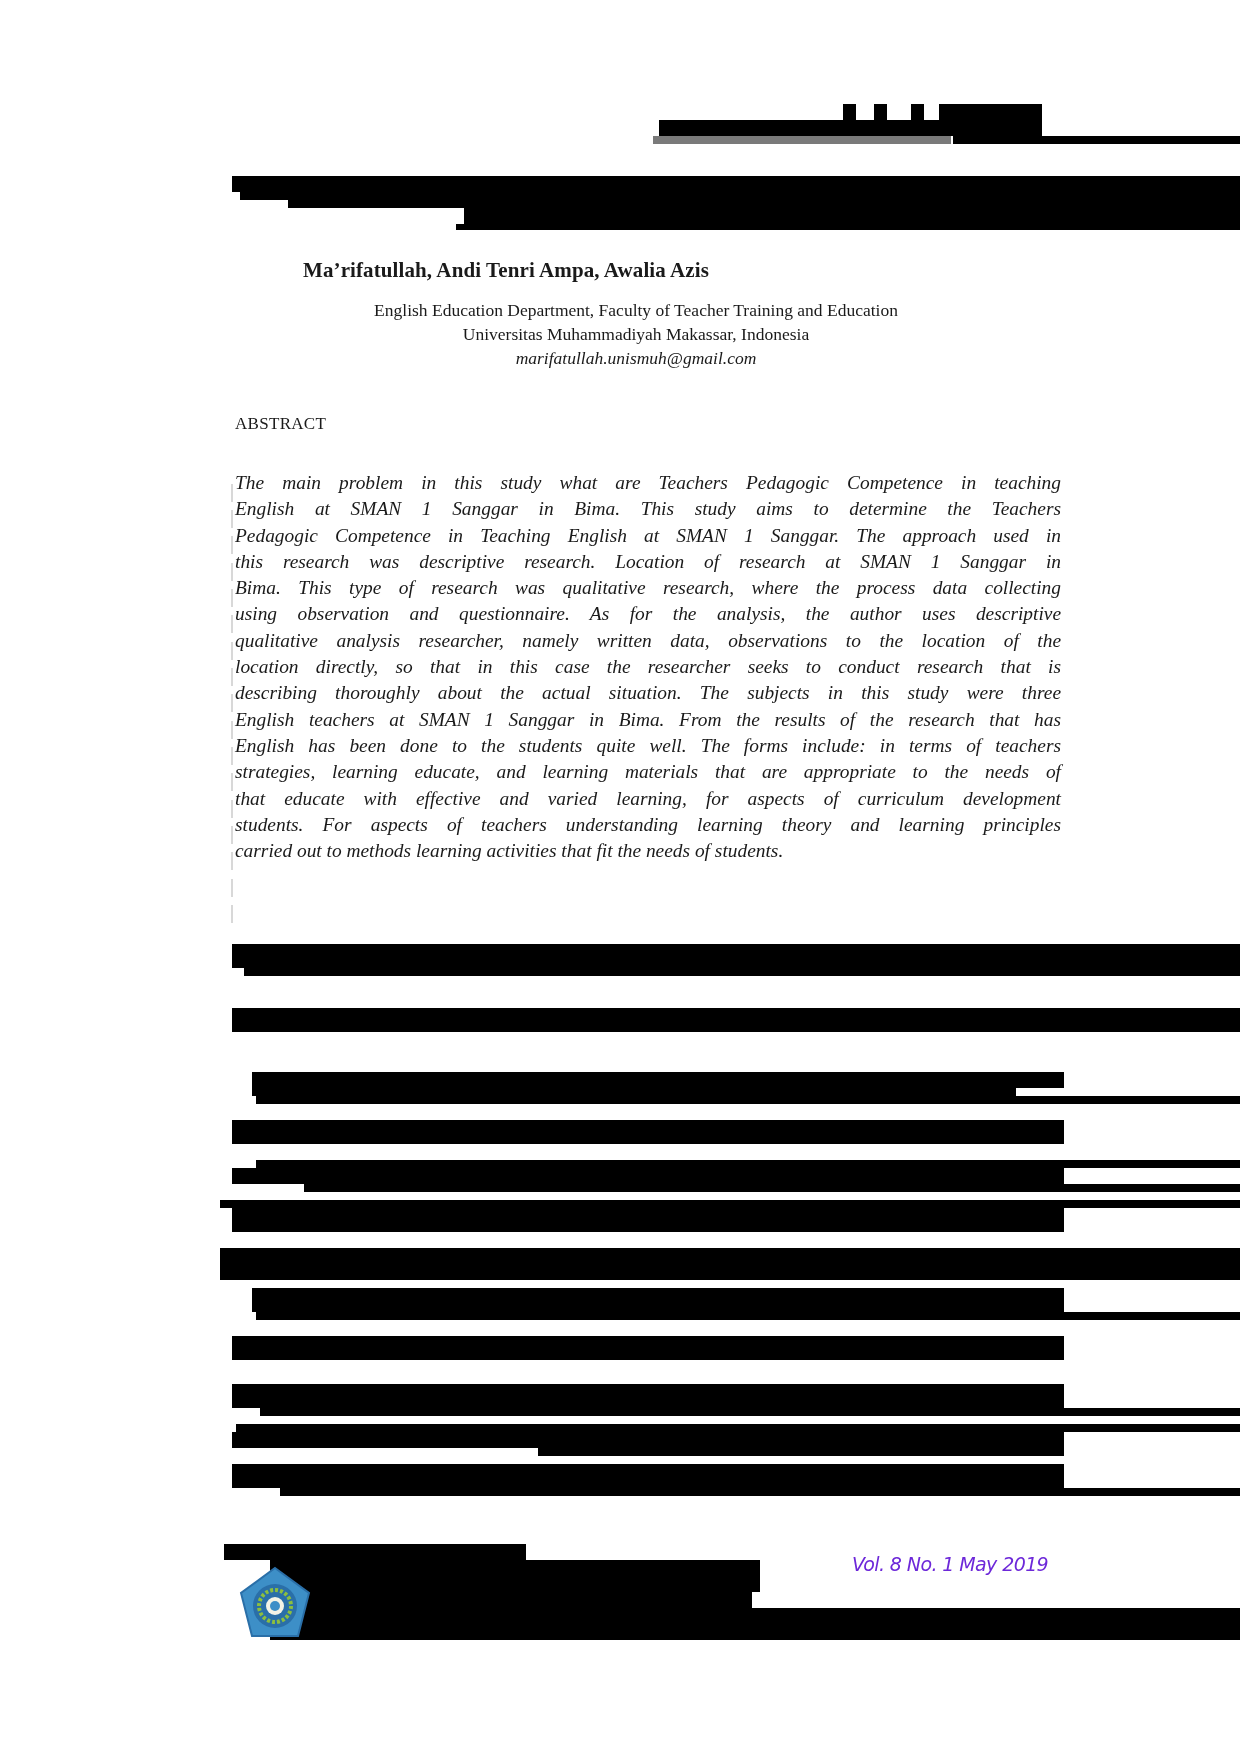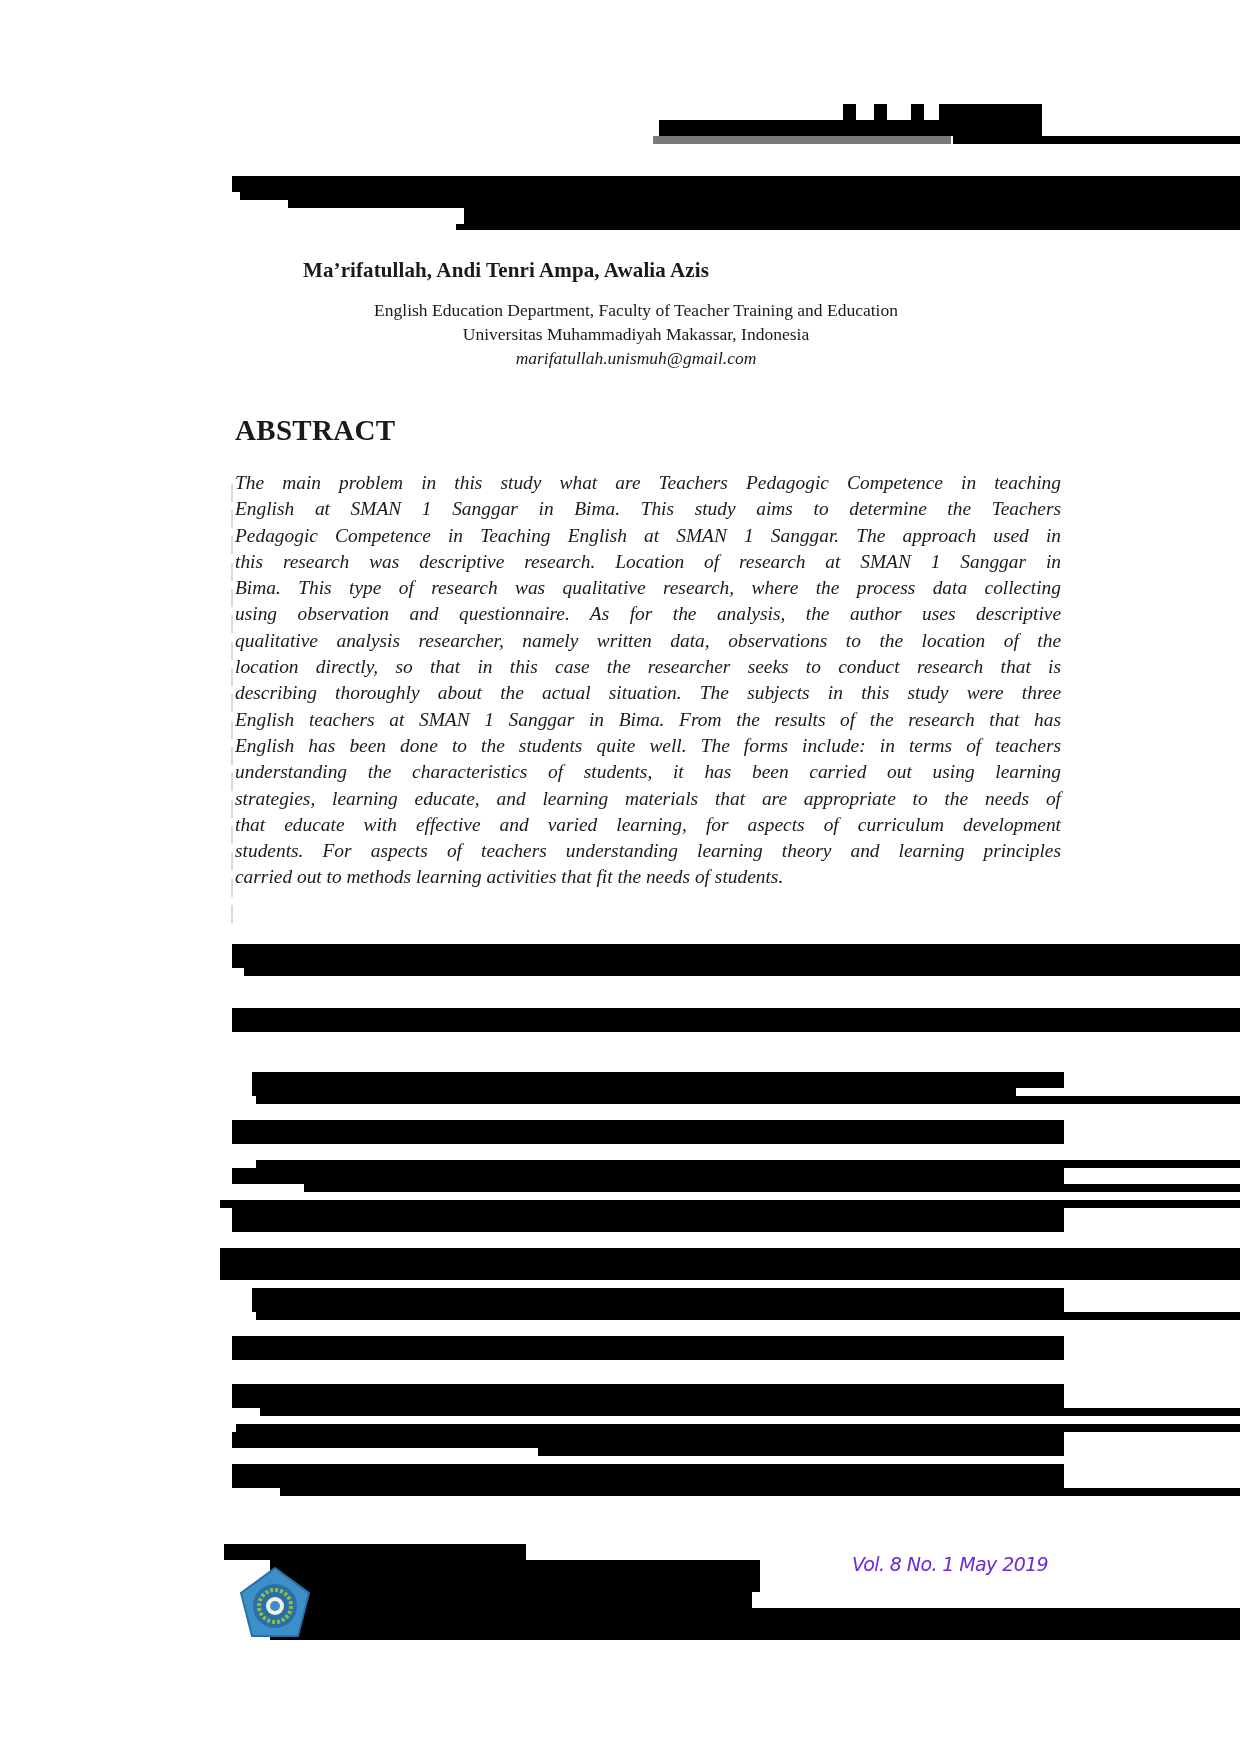--- a/index.html
+++ b/index.html
@@ -6,21 +6,21 @@
   body { width: 1240px; height: 1754px; position: relative; overflow: hidden;
          font-family: "Liberation Serif", "DejaVu Serif", serif; color: #1a1a1a; }
   #redactions .bar { position: absolute; background: #000; }
   #redactions .bar.gray { background: #7a7a7a; }
   .authors { position: absolute; left: 0; width: 1012px; top: 258px; text-align: center;
              font-weight: bold; font-size: 21px; letter-spacing: 0.1px; }
   .affil { position: absolute; left: 16px; width: 1240px; text-align: center; font-size: 17.5px; line-height: 24px; }
   .affil.l1 { top: 298px; }
   .affil.l2 { top: 322px; }
   .affil.l3 { top: 346px; font-style: italic; }
-  .abstract-heading { position: absolute; left: 235px; top: 414px; font-weight: bold; font-size: 29px; letter-spacing: 0.3px; }
+  .abstract-heading { position: absolute; left: 235px; top: 414px; font-weight: normal; font-size: 17px; letter-spacing: 0.3px; }
   .abstract-body { position: absolute; left: 235px; top: 470px; width: 826px;
                    font-style: italic; font-size: 19.4px; line-height: 26.3px; }
   .abstract-body .ln { display: block; text-align: justify; text-align-last: justify; white-space: nowrap; height: 26.3px; }
   .abstract-body .ln.last { text-align-last: left; }
   .margin-ticks span { position: absolute; left: 231px; width: 2px; height: 18px; background: #d8d8d8; }
   .logo { position: absolute; left: 238px; top: 1566px; width: 74px; height: 74px; }
   .volume { position: absolute; left: 852px; top: 1553px; font-family: "DejaVu Sans", sans-serif;
             font-style: italic; font-size: 19px; letter-spacing: -0.6px; color: #6d28d9; }
 </style>
 </head>
@@ -102,21 +102,20 @@
     <span class="ln">English at SMAN 1 Sanggar in Bima. This study aims to determine the Teachers</span>
     <span class="ln">Pedagogic Competence in Teaching English at SMAN 1 Sanggar. The approach used in</span>
     <span class="ln">this research was descriptive research. Location of research at SMAN 1 Sanggar in</span>
     <span class="ln">Bima. This type of research was qualitative research, where the process data collecting</span>
     <span class="ln">using observation and questionnaire. As for the analysis, the author uses descriptive</span>
     <span class="ln">qualitative analysis researcher, namely written data, observations to the location of the</span>
     <span class="ln">location directly, so that in this case the researcher seeks to conduct research that is</span>
     <span class="ln">describing thoroughly about the actual situation. The subjects in this study were three</span>
     <span class="ln">English teachers at SMAN 1 Sanggar in Bima. From the results of the research that has</span>
     <span class="ln">English has been done to the students quite well. The forms include: in terms of teachers</span>
-    <span class="ln">understanding the characteristics of students, it has been carried out using learning</span>
     <span class="ln">strategies, learning educate, and learning materials that are appropriate to the needs of</span>
     <span class="ln">that educate with effective and varied learning, for aspects of curriculum development</span>
     <span class="ln">students. For aspects of teachers understanding learning theory and learning principles</span>
     <span class="ln last">carried out to methods learning activities that fit the needs of students.</span>
   </div>
 
 <div class="logo">
   <svg width="74" height="74" viewBox="0 0 74 74">
     <polygon id="seal-outer" points="37,2 71,27 60,70 14,70 3,27" fill="#3d8fc7" stroke="#2a6fa8" stroke-width="2"></polygon>
     <circle cx="37" cy="40" r="22" fill="#2a6fa8"></circle>

